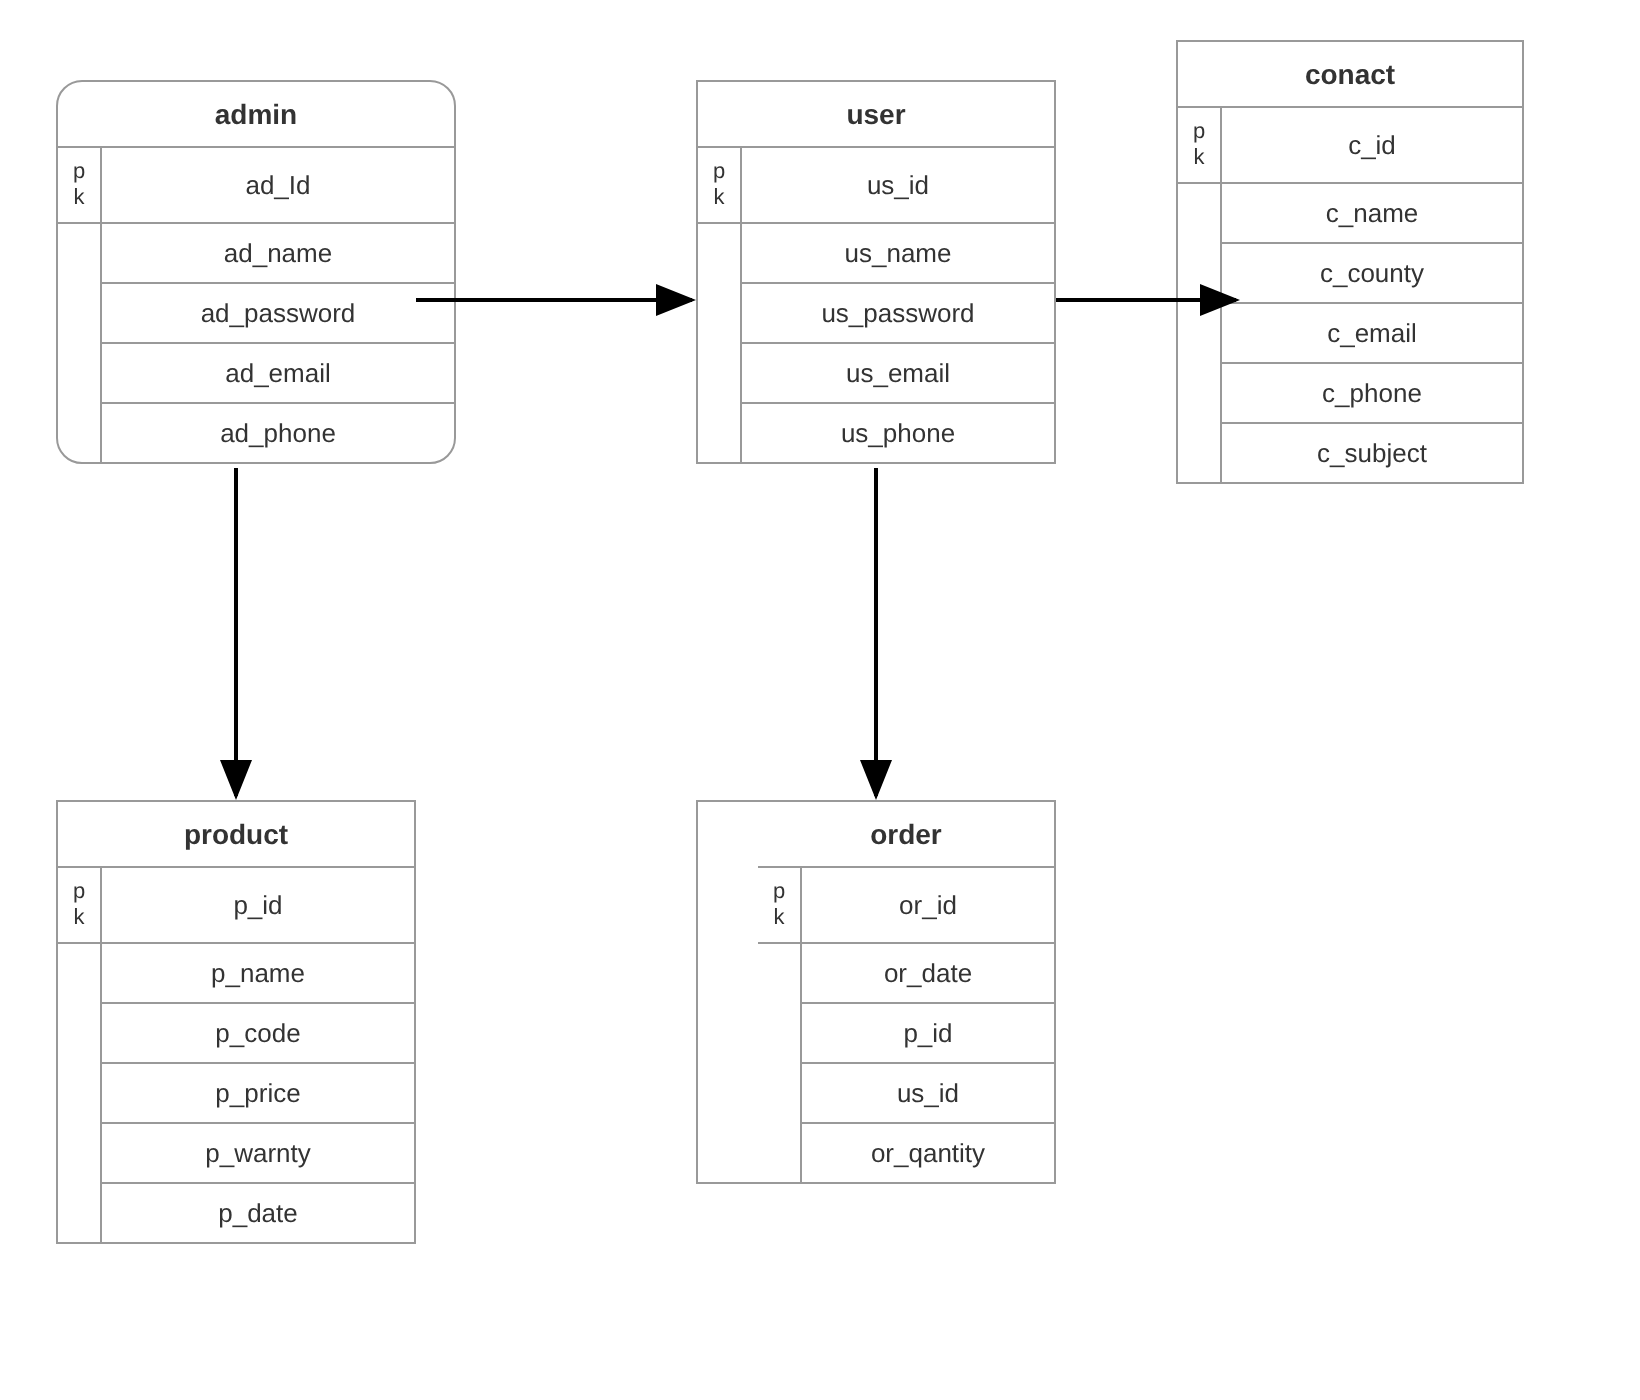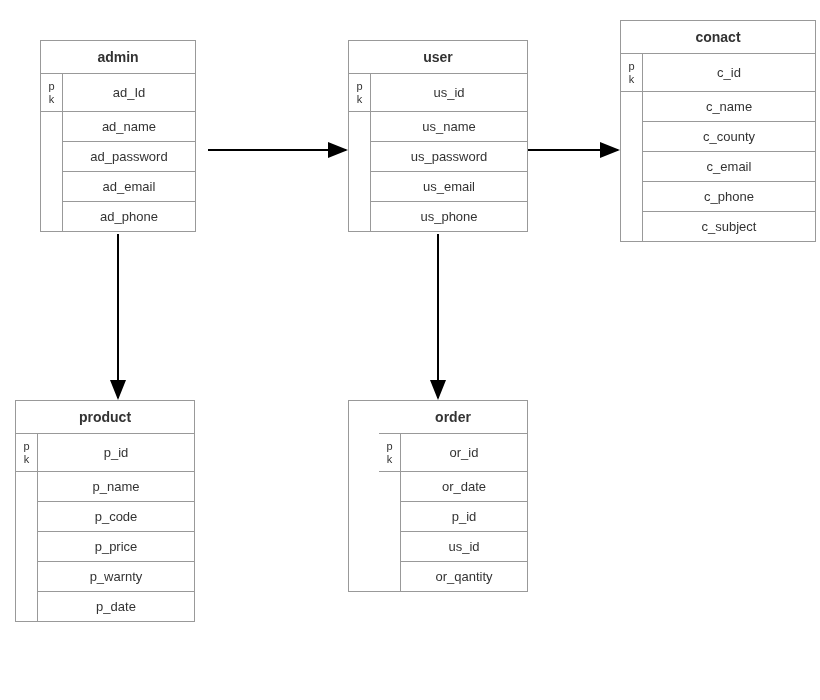--- a/index.html
+++ b/index.html
@@ -65,21 +65,21 @@
     svg.arrows {
       position: absolute;
       top: 0; left: 0;
       width: 820px; height: 700px;
       pointer-events: none;
     }
   </style>
 </head>
 <body>
 
-<div class="entity" style="left:40px; top:40px; width:156px;">
+<div class="entity" style="left:28px; top:40px; width:200px;border-radius:13px;">
   <div class="entity-title">admin</div>
   <div class="entity-body">
     <div class="pk-col">
       <div class="pk-cell pk-label" style="height:38px;">p<br>k</div>
       <div class="pk-cell" style="flex:1;"></div>
     </div>
     <div class="attr-col">
       <div class="attr-cell pk-attr" style="height:38px; display:flex; align-items:center; justify-content:center;text-align:center;">ad_Id</div>
       <div class="attr-cell">ad_name</div>
       <div class="attr-cell">ad_password</div>
@@ -99,39 +99,39 @@
     <div class="attr-col">
       <div class="attr-cell pk-attr" style="height:38px; display:flex; align-items:center; justify-content:center;">us_id</div>
       <div class="attr-cell">us_name</div>
       <div class="attr-cell">us_password</div>
       <div class="attr-cell">us_email</div>
       <div class="attr-cell">us_phone</div>
     </div>
   </div>
 </div>
 
-<div class="entity" style="left:620px; top:20px; width:196px;">
+<div class="entity" style="left:588px; top:20px; width:174px;">
   <div class="entity-title">conact</div>
   <div class="entity-body">
     <div class="pk-col">
       <div class="pk-cell pk-label" style="height:38px;">p<br>k</div>
       <div class="pk-cell" style="flex:1;"></div>
     </div>
     <div class="attr-col">
       <div class="attr-cell pk-attr" style="height:38px; display:flex; align-items:center; justify-content:center;">c_id</div>
       <div class="attr-cell">c_name</div>
       <div class="attr-cell">c_county</div>
       <div class="attr-cell">c_email</div>
       <div class="attr-cell">c_phone</div>
       <div class="attr-cell">c_subject</div>
     </div>
   </div>
 </div>
 
-<div class="entity" style="left:15px; top:400px; width:180px;">
+<div class="entity" style="left:28px; top:400px; width:180px;">
   <div class="entity-title">product</div>
   <div class="entity-body">
     <div class="pk-col">
       <div class="pk-cell pk-label" style="height:38px;">p<br>k</div>
       <div class="pk-cell" style="flex:1;"></div>
     </div>
     <div class="attr-col">
       <div class="attr-cell pk-attr" style="height:38px; display:flex; align-items:center; justify-content:center;">p_id</div>
       <div class="attr-cell">p_name</div>
       <div class="attr-cell">p_code</div>

